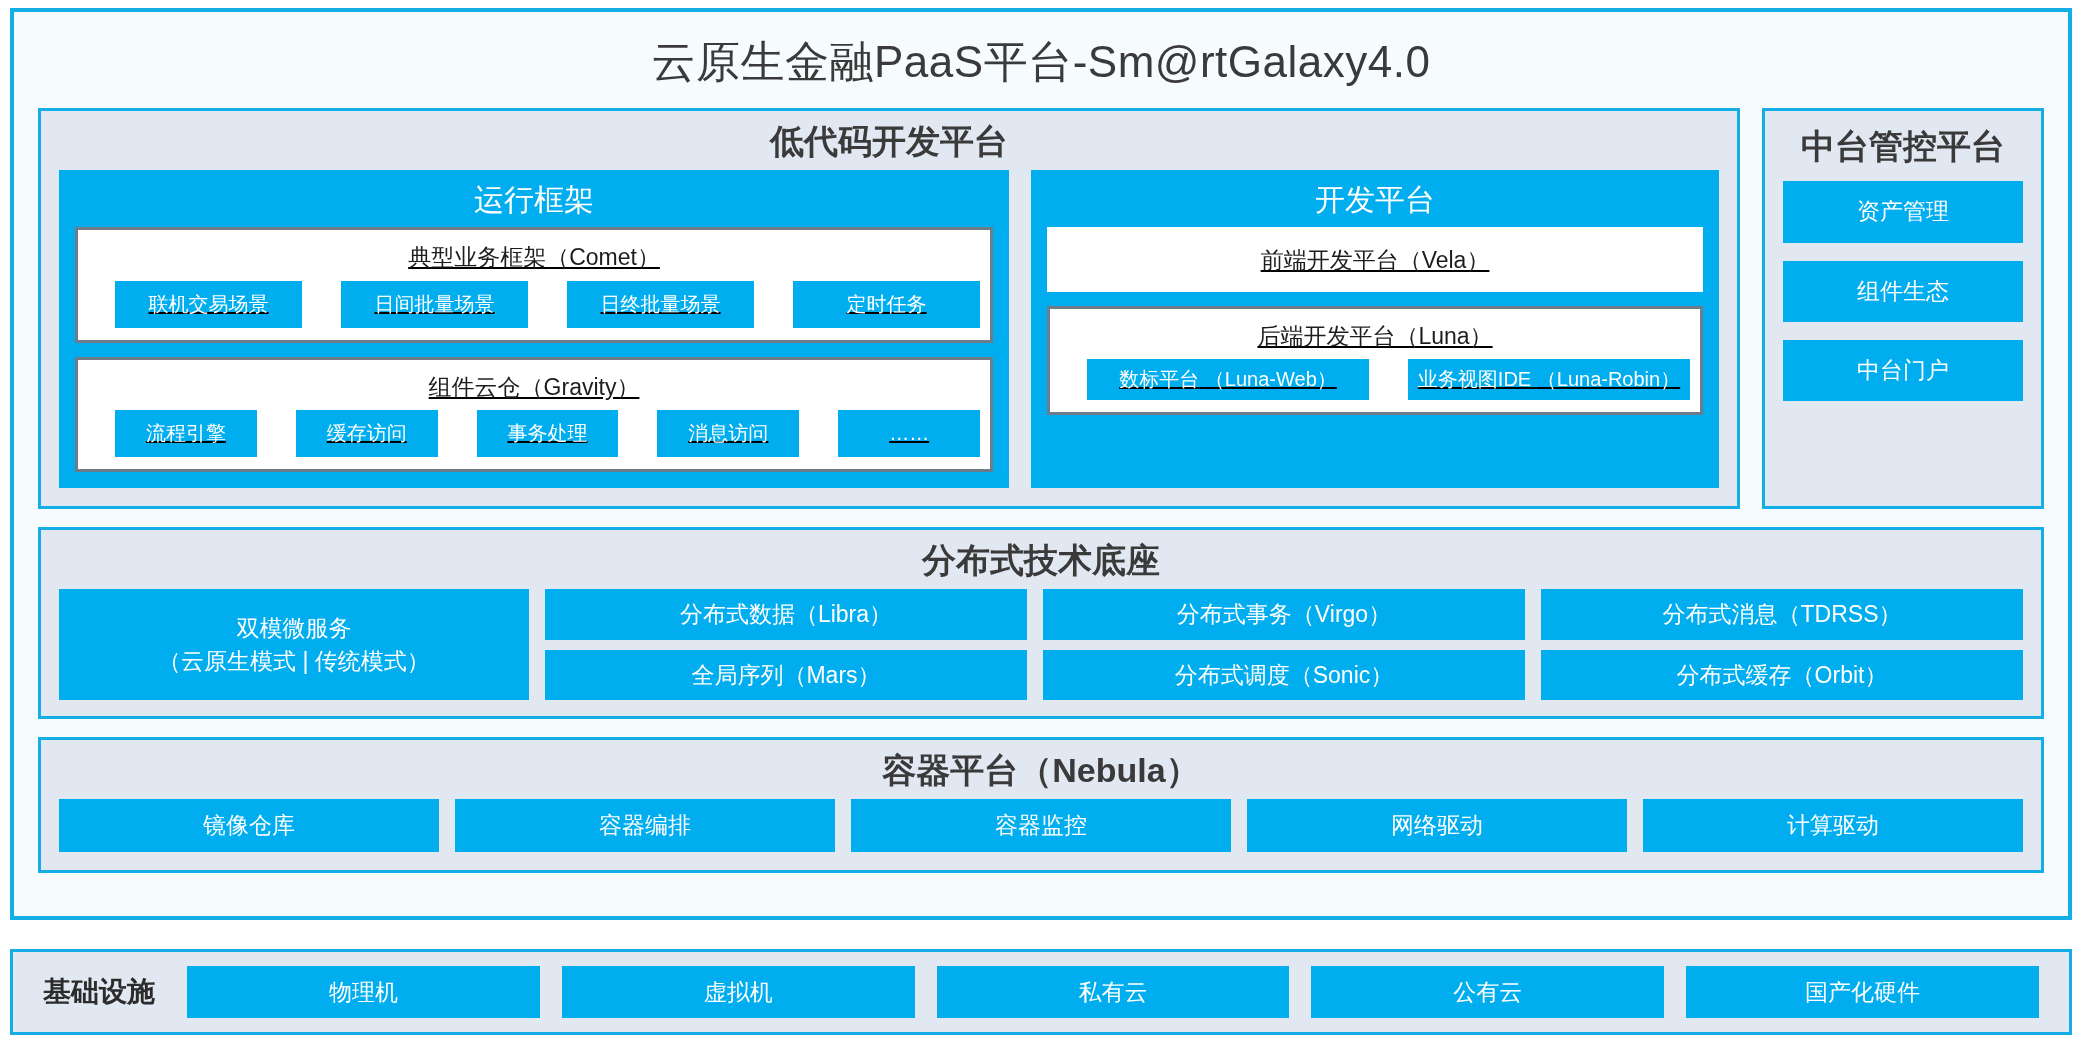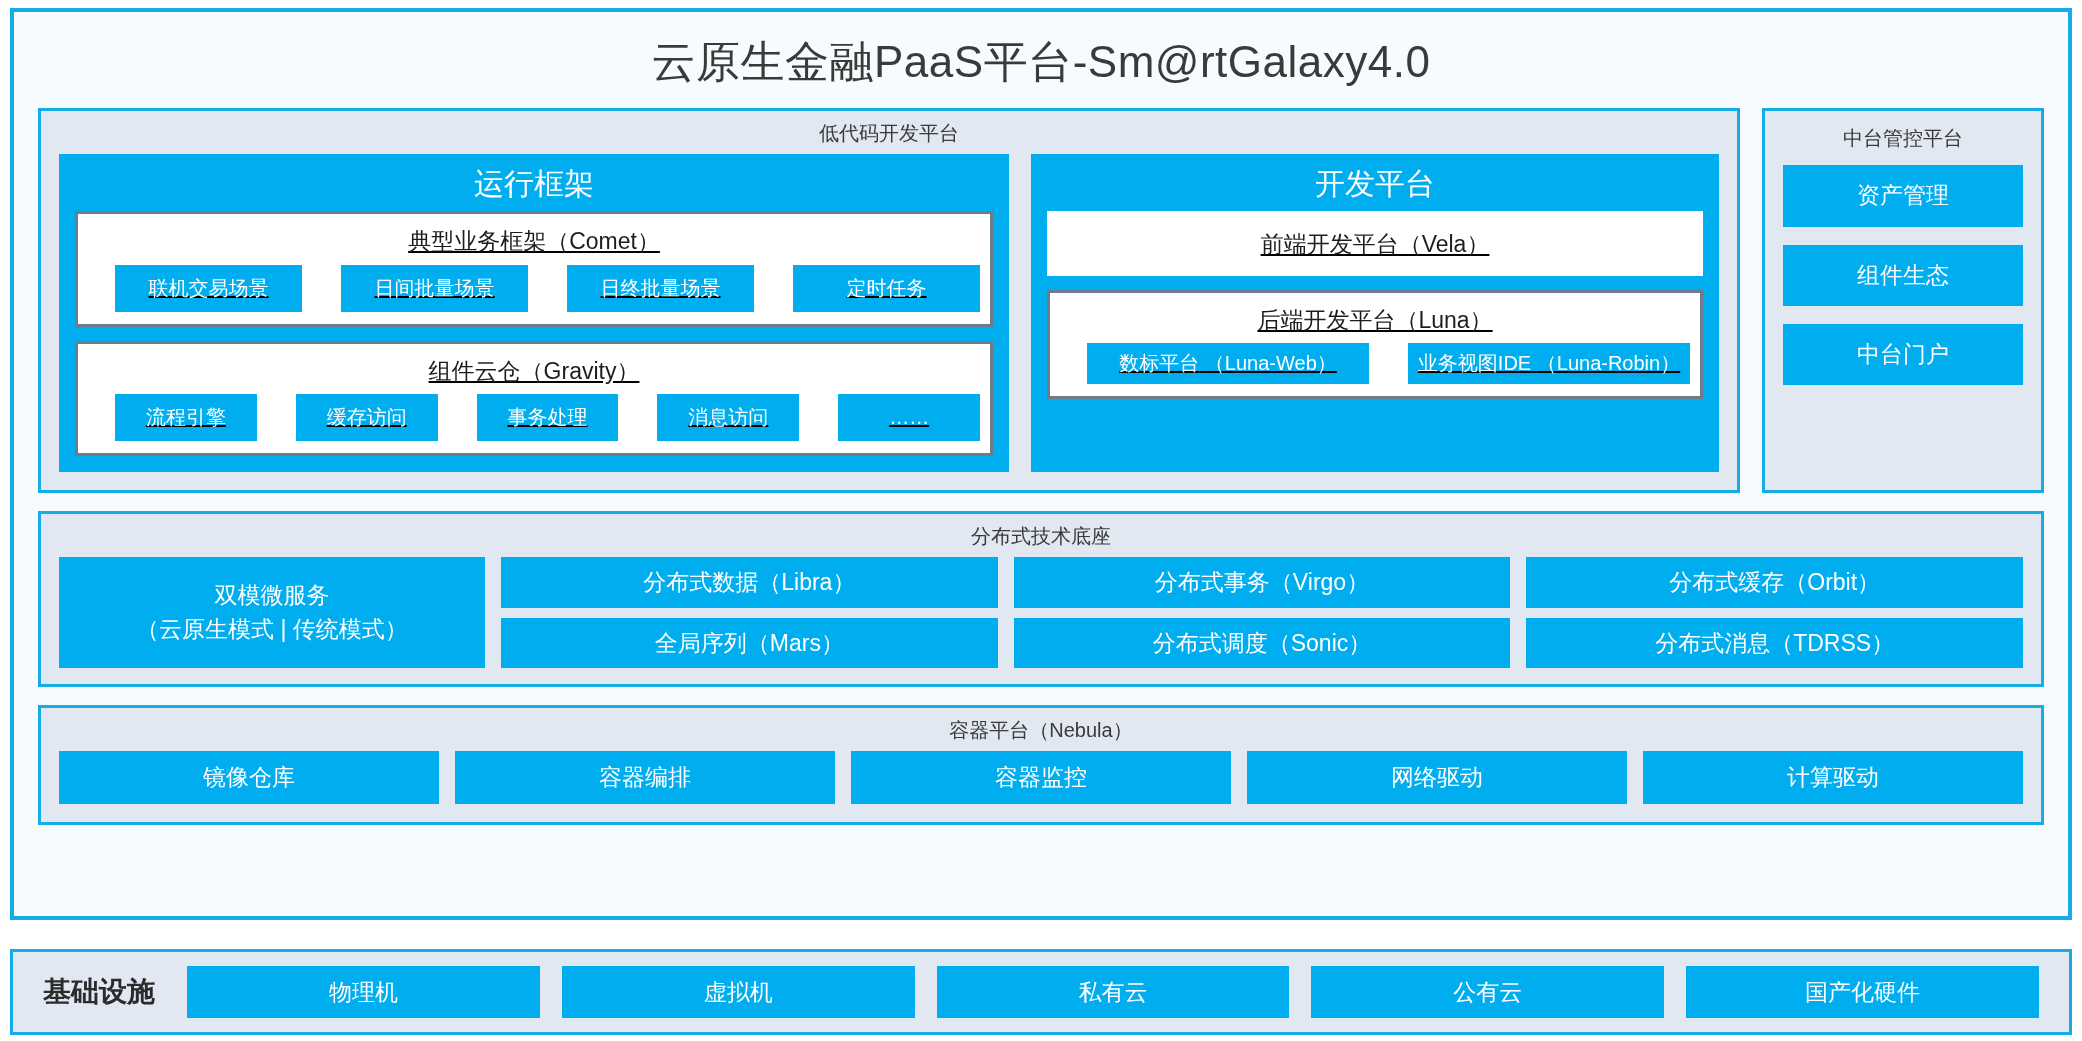--- a/index.html
+++ b/index.html
@@ -42,25 +42,26 @@
 
   
   .panel{
     box-sizing:border-box;
     background:var(--panel-bg);
     border:3px solid var(--blue-brd);
     position:relative;
   }
   .panel-title{
     text-align:center;
-    font-size:20px;
+    font-size:34px;
     color:var(--text-dark);
     padding:11px 0 9px 0;
     line-height:1.15;
     white-space:nowrap;
+    font-weight:bold;
   }
 
   
   .row1{display:flex;gap:22px;align-items:stretch;}
   .lowcode{flex:1 1 auto;}
   .midplat{width:282px;flex:0 0 282px;}
 
   .lowcode-body{display:flex;gap:22px;padding:0 18px 18px 18px;align-items:stretch;}
 
   
@@ -110,21 +111,21 @@
   .midplat-body{padding:6px 18px 18px 18px;display:flex;flex-direction:column;gap:18px;}
   .mid-chip{
     background:var(--blue);color:#ffffff;text-align:center;
     font-size:23px;padding:18px 4px;line-height:1.1;white-space:nowrap;
   }
 
   
   .dist{margin-top:18px;}
   .dist-body{display:flex;gap:16px;padding:0 18px 16px 18px;align-items:stretch;}
   .dist-col{flex:1 1 0;display:flex;flex-direction:column;gap:10px;justify-content:center;}
-  .dist-col.wide{flex:0 0 auto;width:426px;}
+  .dist-col.wide{flex:0 0 auto;width:470px;}
   .dist-chip{
     background:var(--blue);color:#ffffff;text-align:center;
     font-size:23px;padding:12px 6px;line-height:1.15;white-space:nowrap;
   }
   .dist-chip.tall{padding:0;height:100%;display:flex;flex-direction:column;align-items:center;justify-content:center;white-space:normal;line-height:1.45;}
   .dist-chip.tall span{display:block;}
 
   
   .container-plat{margin-top:18px;}
   .cp-body{display:flex;gap:16px;padding:0 18px 18px 18px;}
@@ -249,22 +250,22 @@
           <div class="dist-chip">分布式数据（Libra）</div>
           <div class="dist-chip">全局序列（Mars）</div>
         </div>
 
         <div class="dist-col">
           <div class="dist-chip">分布式事务（Virgo）</div>
           <div class="dist-chip">分布式调度（Sonic）</div>
         </div>
 
         <div class="dist-col">
+          <div class="dist-chip">分布式消息（TDRSS）</div>
           <div class="dist-chip">分布式缓存（Orbit）</div>
-          <div class="dist-chip">分布式消息（TDRSS）</div>
         </div>
 
       </div>
     </div>
 
     <div class="panel container-plat">
       <div class="panel-title">容器平台（Nebula）</div>
       <div class="cp-body">
         <div class="cp-chip">镜像仓库</div>
         <div class="cp-chip">容器编排</div>

